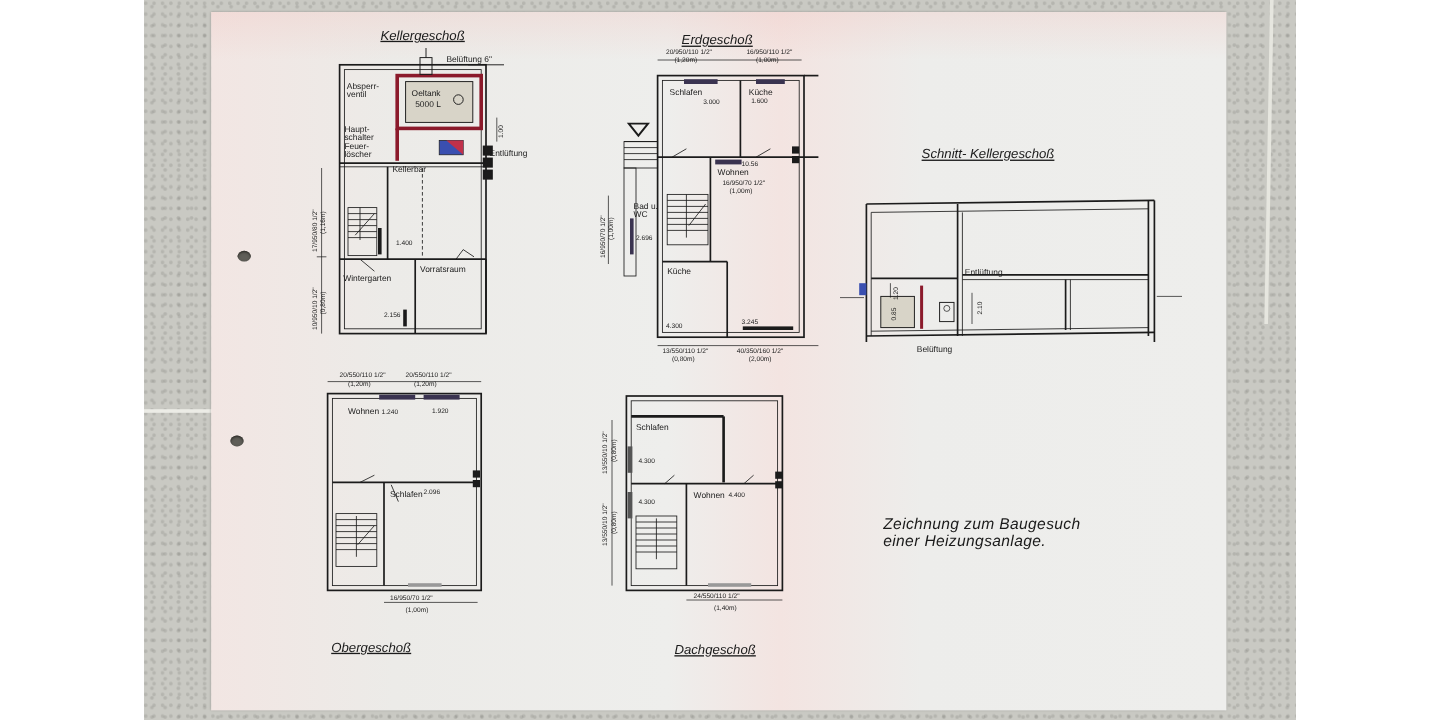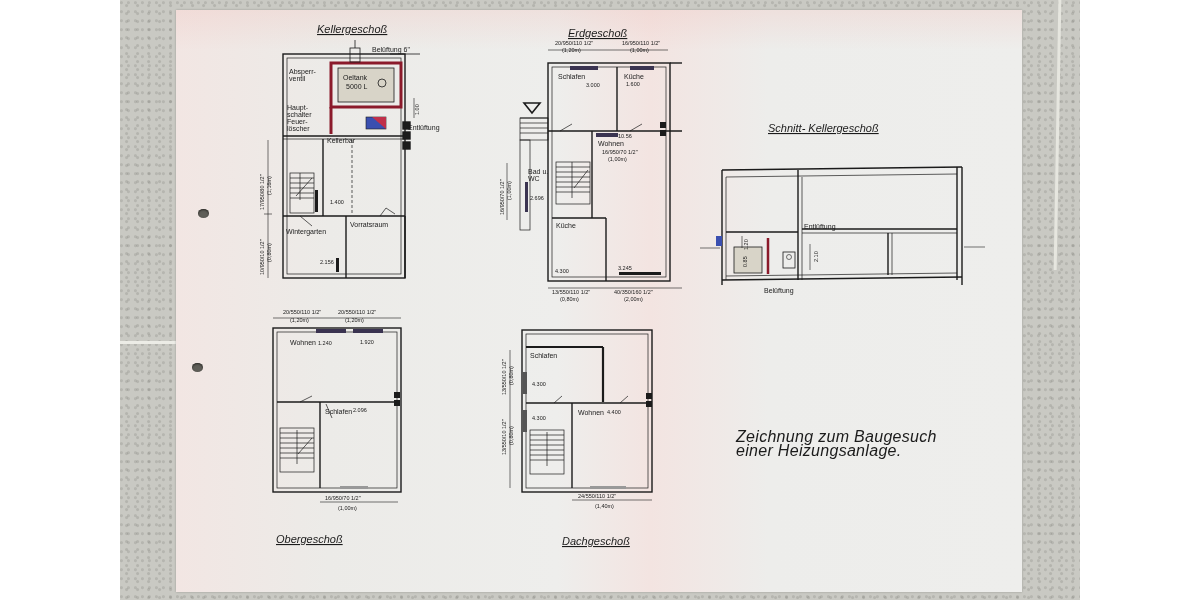--- a/index.html
+++ b/index.html
@@ -14,21 +14,21 @@
   .paper{position:absolute;left:176px;top:10px;width:846px;height:582px;
     background:linear-gradient(90deg,#f2e6e3 0%,#ecebe8 18%,#eeeeec 45%,#f3e4e1 56%,#ededeb 70%,#eeeeec 100%);
     box-shadow:0 0 2px rgba(0,0,0,0.25);}
   .paper::before{content:"";position:absolute;left:0;top:0;right:0;height:40px;background:linear-gradient(180deg,rgba(240,200,195,0.35),transparent);}
   .hole{position:absolute;width:11px;height:9px;border-radius:50%;background:#5f5e58;box-shadow:inset 0 1px 2px #2b2a26;}
   svg.plans{position:absolute;left:0;top:0;}
   .t{font-family:"Liberation Sans",sans-serif;fill:#1b1b1b;}
   .title{font-style:italic;font-size:11px;text-decoration:underline;}
   .lbl{font-size:7px;}
   .tiny{font-size:5.5px;}
-  .note{position:absolute;left:736px;top:430px;font-style:italic;font-size:16px;line-height:14px;color:#1b1b1b;font-family:"Liberation Sans",sans-serif;letter-spacing:0.3px;}
+  .note{position:absolute;left:736px;top:430px;font-style:italic;font-size:13px;line-height:14px;color:#1b1b1b;font-family:"Liberation Sans",sans-serif;letter-spacing:0.3px;}
 </style>
 </head>
 <body>
 
 <div class="floor"></div>
 <div class="floor-seam"></div>
 <div class="floor-seam-v"></div>
 
 <div class="paper">
   <div class="hole" style="left:22px;top:199px;"></div>

